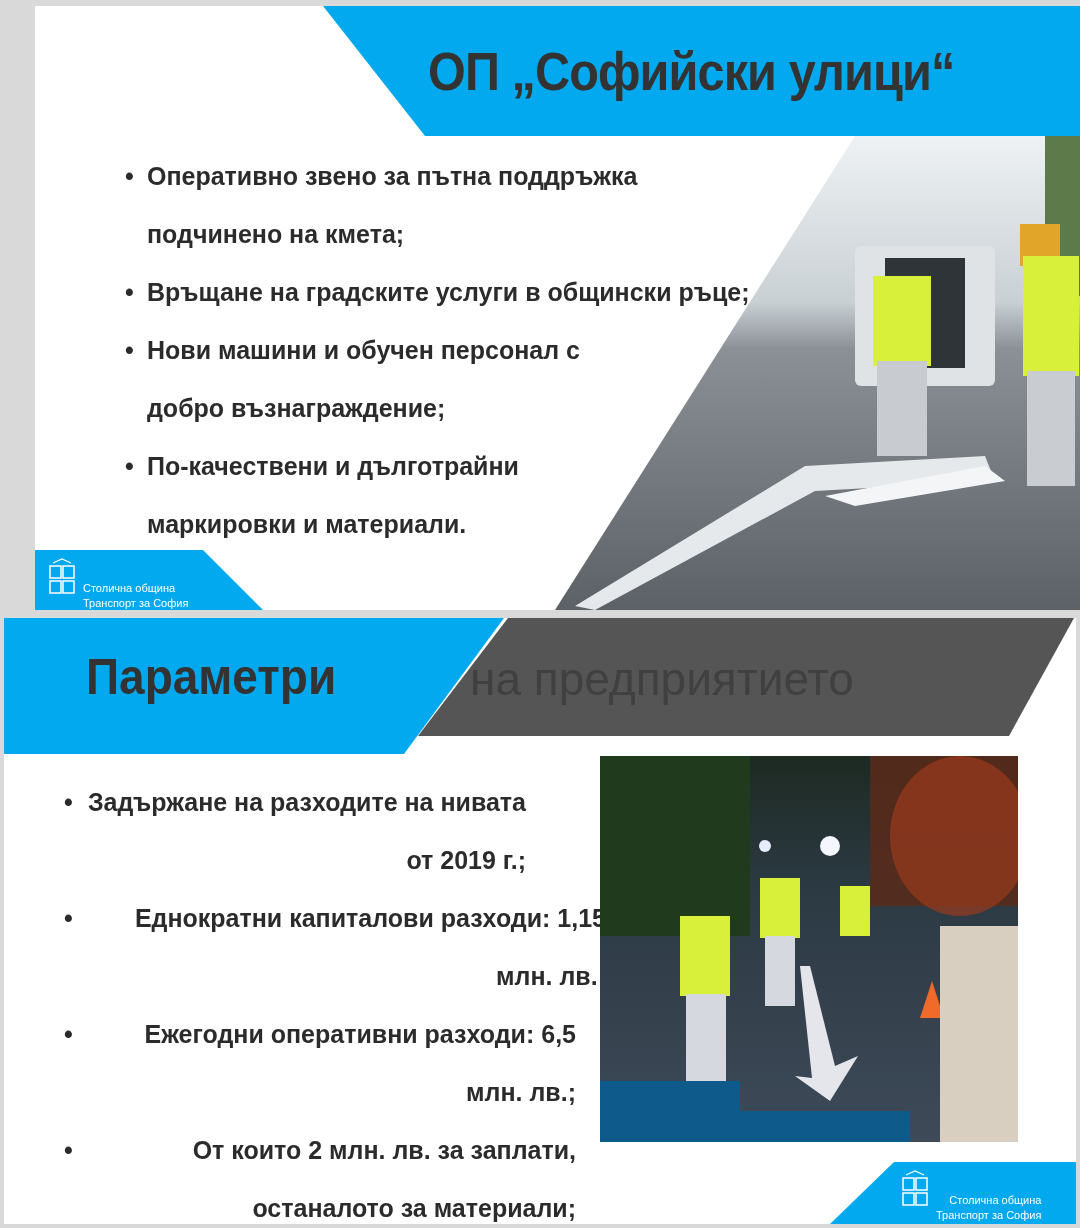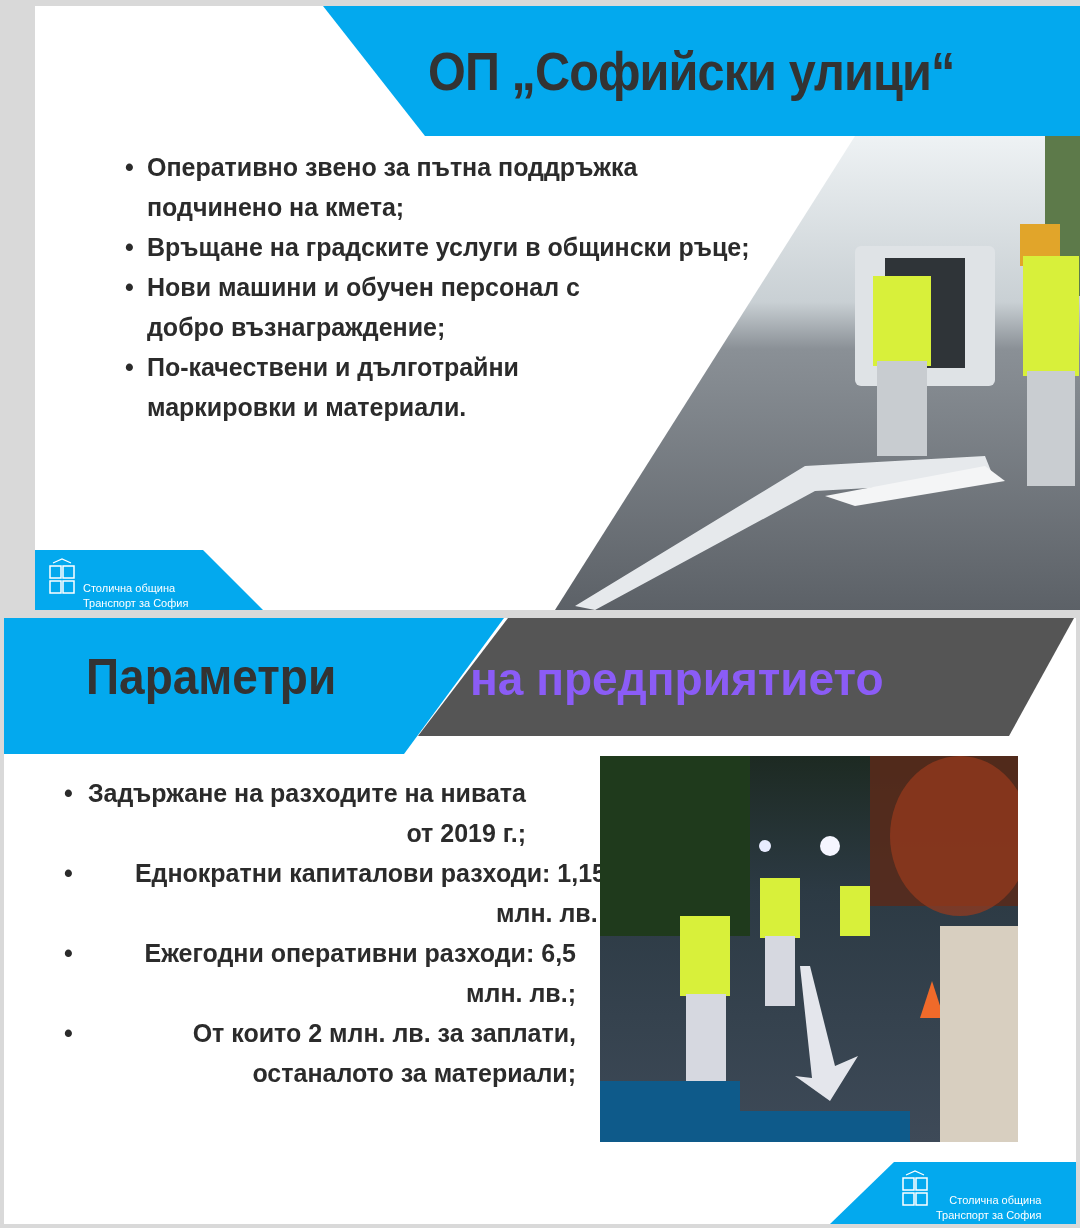--- a/index.html
+++ b/index.html
@@ -3,30 +3,30 @@
 <meta charset="utf-8">
 <style>
   html,body{margin:0;padding:0;}
   body{width:1080px;height:1228px;background:#d9d9d9;position:relative;overflow:hidden;font-family:"Liberation Sans","DejaVu Sans",sans-serif;}
   .slide{position:absolute;left:4px;width:1072px;background:#fff;overflow:hidden;}
   #slide1{top:6px;height:604px;margin-left:31px;}
   #slide2{top:618px;height:606px;text-align:right;}
   .banner{position:absolute;}
   .title1{position:absolute;left:393px;top:34px;font-size:54px;font-weight:bold;color:#333;letter-spacing:-1px;transform:scaleX(0.9);transform-origin:left;white-space:nowrap;}
   .bullets{position:absolute;list-style:none;margin:0;padding:0;color:#2b2b2b;font-weight:bold;}
-  .bullets li{position:relative;padding-left:22px;font-size:25px;line-height:40px;}
+  .bullets li{position:relative;padding-left:22px;font-size:25px;line-height:58px;}
   .bullets li::before{content:"•";position:absolute;left:0;top:0;}
   #b1{left:90px;top:141px;width:720px;}
   #b2{left:60px;top:773px;width:530px;}
   .photo{position:absolute;}
   .logo{position:absolute;color:#fff;font-size:11px;line-height:15px;}
   .logo .mark{position:absolute;left:0;top:0;width:30px;height:42px;}
   .logo .txt{position:absolute;left:36px;top:23px;white-space:nowrap;}
   .t2a{position:absolute;left:82px;top:30px;font-size:50px;font-weight:bold;color:#333;white-space:nowrap;transform:scaleX(0.92);transform-origin:left;}
-  .t2b{position:absolute;left:466px;top:34px;font-size:46px;font-weight:bold;color:#8b5cf6;white-space:nowrap;}
+  .t2b{position:absolute;left:466px;top:34px;font-size:46px;font-weight:normal;color:#404040;white-space:nowrap;}
 </style>
 </head>
 <body>
 
 <div class="slide" id="slide1">
   <svg class="banner" style="left:0;top:0" width="1072" height="132">
     <polygon points="288,0 1072,0 1072,130 390,130" fill="#03a9ee"></polygon>
   </svg>
   <div class="title1">ОП „Софийски улици“</div>
 

